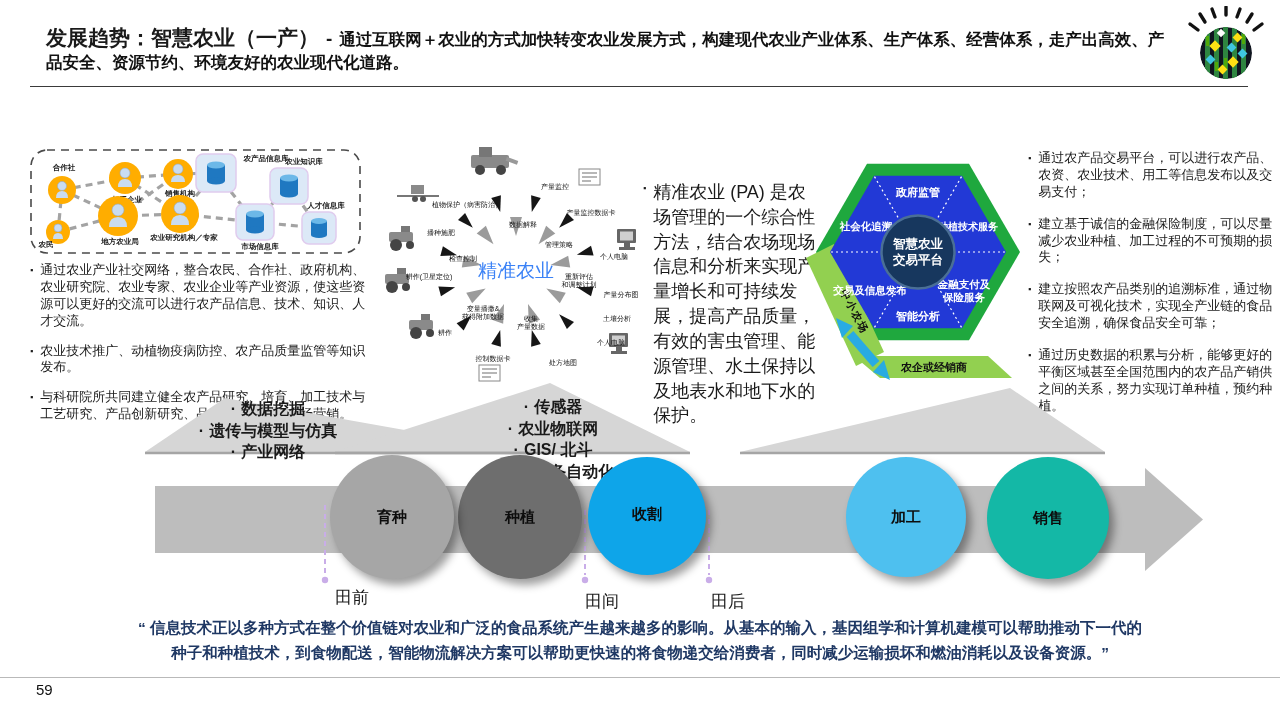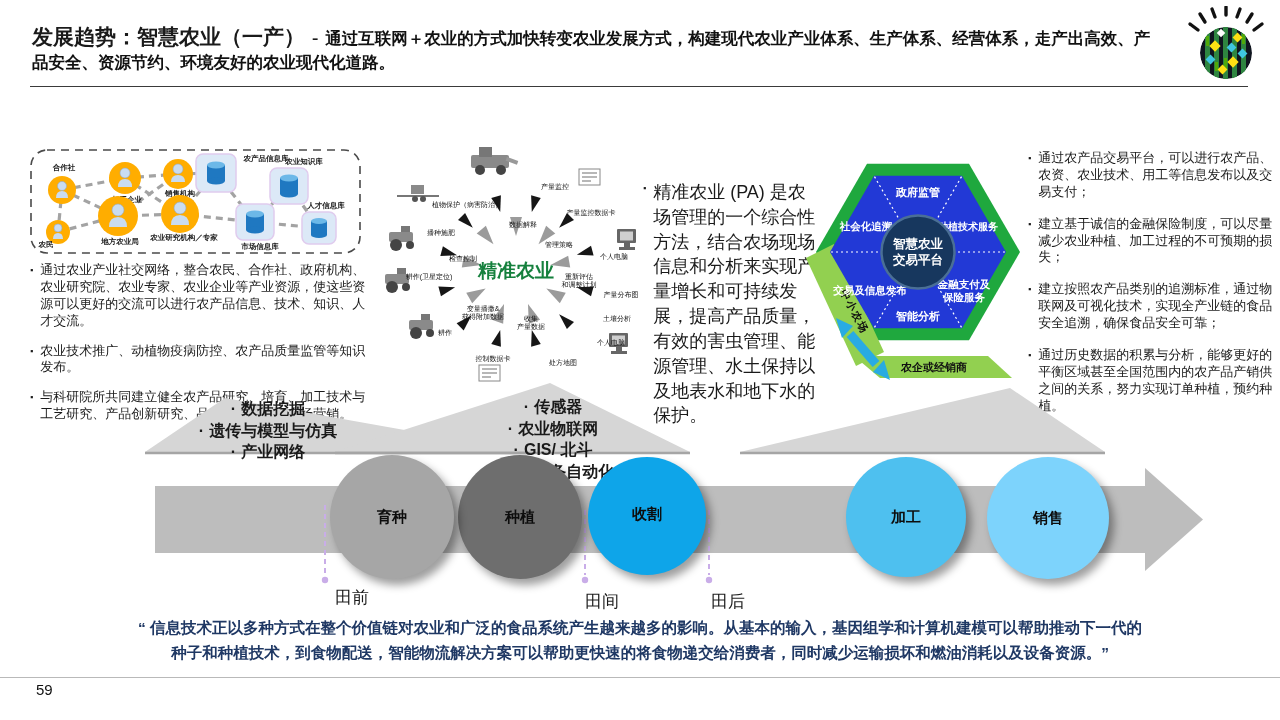--- a/index.html
+++ b/index.html
@@ -1,32 +1,32 @@
 <!DOCTYPE html>
 <html><head>
 <meta charset="utf-8">
 <style>
   html,body{margin:0;padding:0;background:#888;}
   .slide{position:relative;width:1280px;height:720px;background:#ffffff;overflow:hidden;
          font-family:"Liberation Sans", sans-serif;color:#1a1a1a;margin:0 auto;}
   .abs{position:absolute;}
   
-  .hdr{left:32px;top:24px;width:1125px;line-height:1.32;font-family:Liberation Serif, serif;}
+  .hdr{left:46px;top:24px;width:1125px;line-height:1.32;}
   .hdr-title{font-size:21px;font-weight:700;color:#1a1a1a;}
   .hdr-sep{font-size:19px;font-weight:700;margin:0 7px;}
   .hdr-sub{font-size:16.5px;font-weight:700;color:#111;}
   .hdr-line{left:30px;top:86px;width:1218px;height:0;border-top:1.6px solid #3a3a3a;}
   
   .blist{display:block;}
   .bitem{display:flex;gap:7px;margin-bottom:13px;}
   .bmark{font-size:9px;line-height:1.9;flex:0 0 auto;color:#1a1a1a;}
   .btext{font-size:13px;line-height:1.3;color:#1a1a1a;}
   
   .palabel{position:absolute;font-size:7px;line-height:1.2;color:#111;white-space:pre;text-align:center;transform:translateX(-50%);}
-  .pacenter{position:absolute;font-size:19px;font-weight:700;color:#15803d;transform:translate(-50%,-50%);white-space:nowrap;}
+  .pacenter{position:absolute;font-size:19px;font-weight:400;color:#3b82f6;transform:translate(-50%,-50%);white-space:nowrap;}
   
   .trilist{position:absolute;text-align:center;font-size:16px;font-weight:700;color:#1a1a1a;line-height:1.35;transform:translateX(-50%);white-space:nowrap;}
   .trirow .dot{font-weight:700;margin-right:5px;}
   .stage{position:absolute;border-radius:50%;display:flex;align-items:center;justify-content:center;
          text-align:center;font-weight:700;white-space:pre-line;color:#0d0d0d;
          box-shadow:5px 6px 9px rgba(0,0,0,.38);font-size:15px;line-height:1.35;}
   .stage.first{font-size:14.5px;}
   .phase{position:absolute;font-size:17px;color:#1a1a1a;transform:translateX(-50%);white-space:nowrap;margin-left:30px;}
   .quote{left:55px;top:616px;width:1170px;text-align:center;font-size:15.5px;font-weight:600;
          color:#1F3864;line-height:1.6;white-space:pre-line;}
@@ -396,21 +396,21 @@
     <div class="trirow"><span class="dot">·</span><span>传感器</span></div>
     <div class="trirow"><span class="dot">·</span><span>农业物联网</span></div>
     <div class="trirow"><span class="dot">·</span><span>GIS/ 北斗</span></div>
     <div class="trirow"><span class="dot">·</span><span>农业设备自动化</span></div>
   </div>
 
   <div class="stage" style="left: 458px; top: 455px; width: 124px; height: 124px; background-color: rgb(110, 110, 110);">种植</div>
   <div class="stage" style="left: 330px; top: 455px; width: 124px; height: 124px; background-color: rgb(166, 166, 166);">育种</div>
   <div class="stage" style="left: 588px; top: 457px; width: 118px; height: 118px; background-color: #0ea5e9; font-family: Liberation Mono, monospace;">收割</div>
   <div class="stage" style="left: 846px; top: 457px; width: 120px; height: 120px; background-color: rgb(78, 192, 239);">加工</div>
-  <div class="stage" style="left: 987px; top: 457px; width: 122px; height: 122px; background-color: #7dd3fc;">销售</div>
+  <div class="stage" style="left: 987px; top: 457px; width: 122px; height: 122px; background-color: #14b8a6;">销售</div>
 
   <div class="phase" style="left:322px;top:586px">田前</div>
   <div class="phase" style="left:572px;top:590px">田间</div>
   <div class="phase" style="left:698px;top:590px">田后</div>
 
   <div class="abs quote">“ 信息技术正以多种方式在整个价值链对农业和广泛的食品系统产生越来越多的影响。从基本的输入，基因组学和计算机建模可以帮助推动下一代的
 种子和种植技术，到食物配送，智能物流解决方案可以帮助更快速的将食物递交给消费者，同时减少运输损坏和燃油消耗以及设备资源。”</div>
 
   <div class="abs footline"></div>
   <div class="abs pagenum">59</div>

